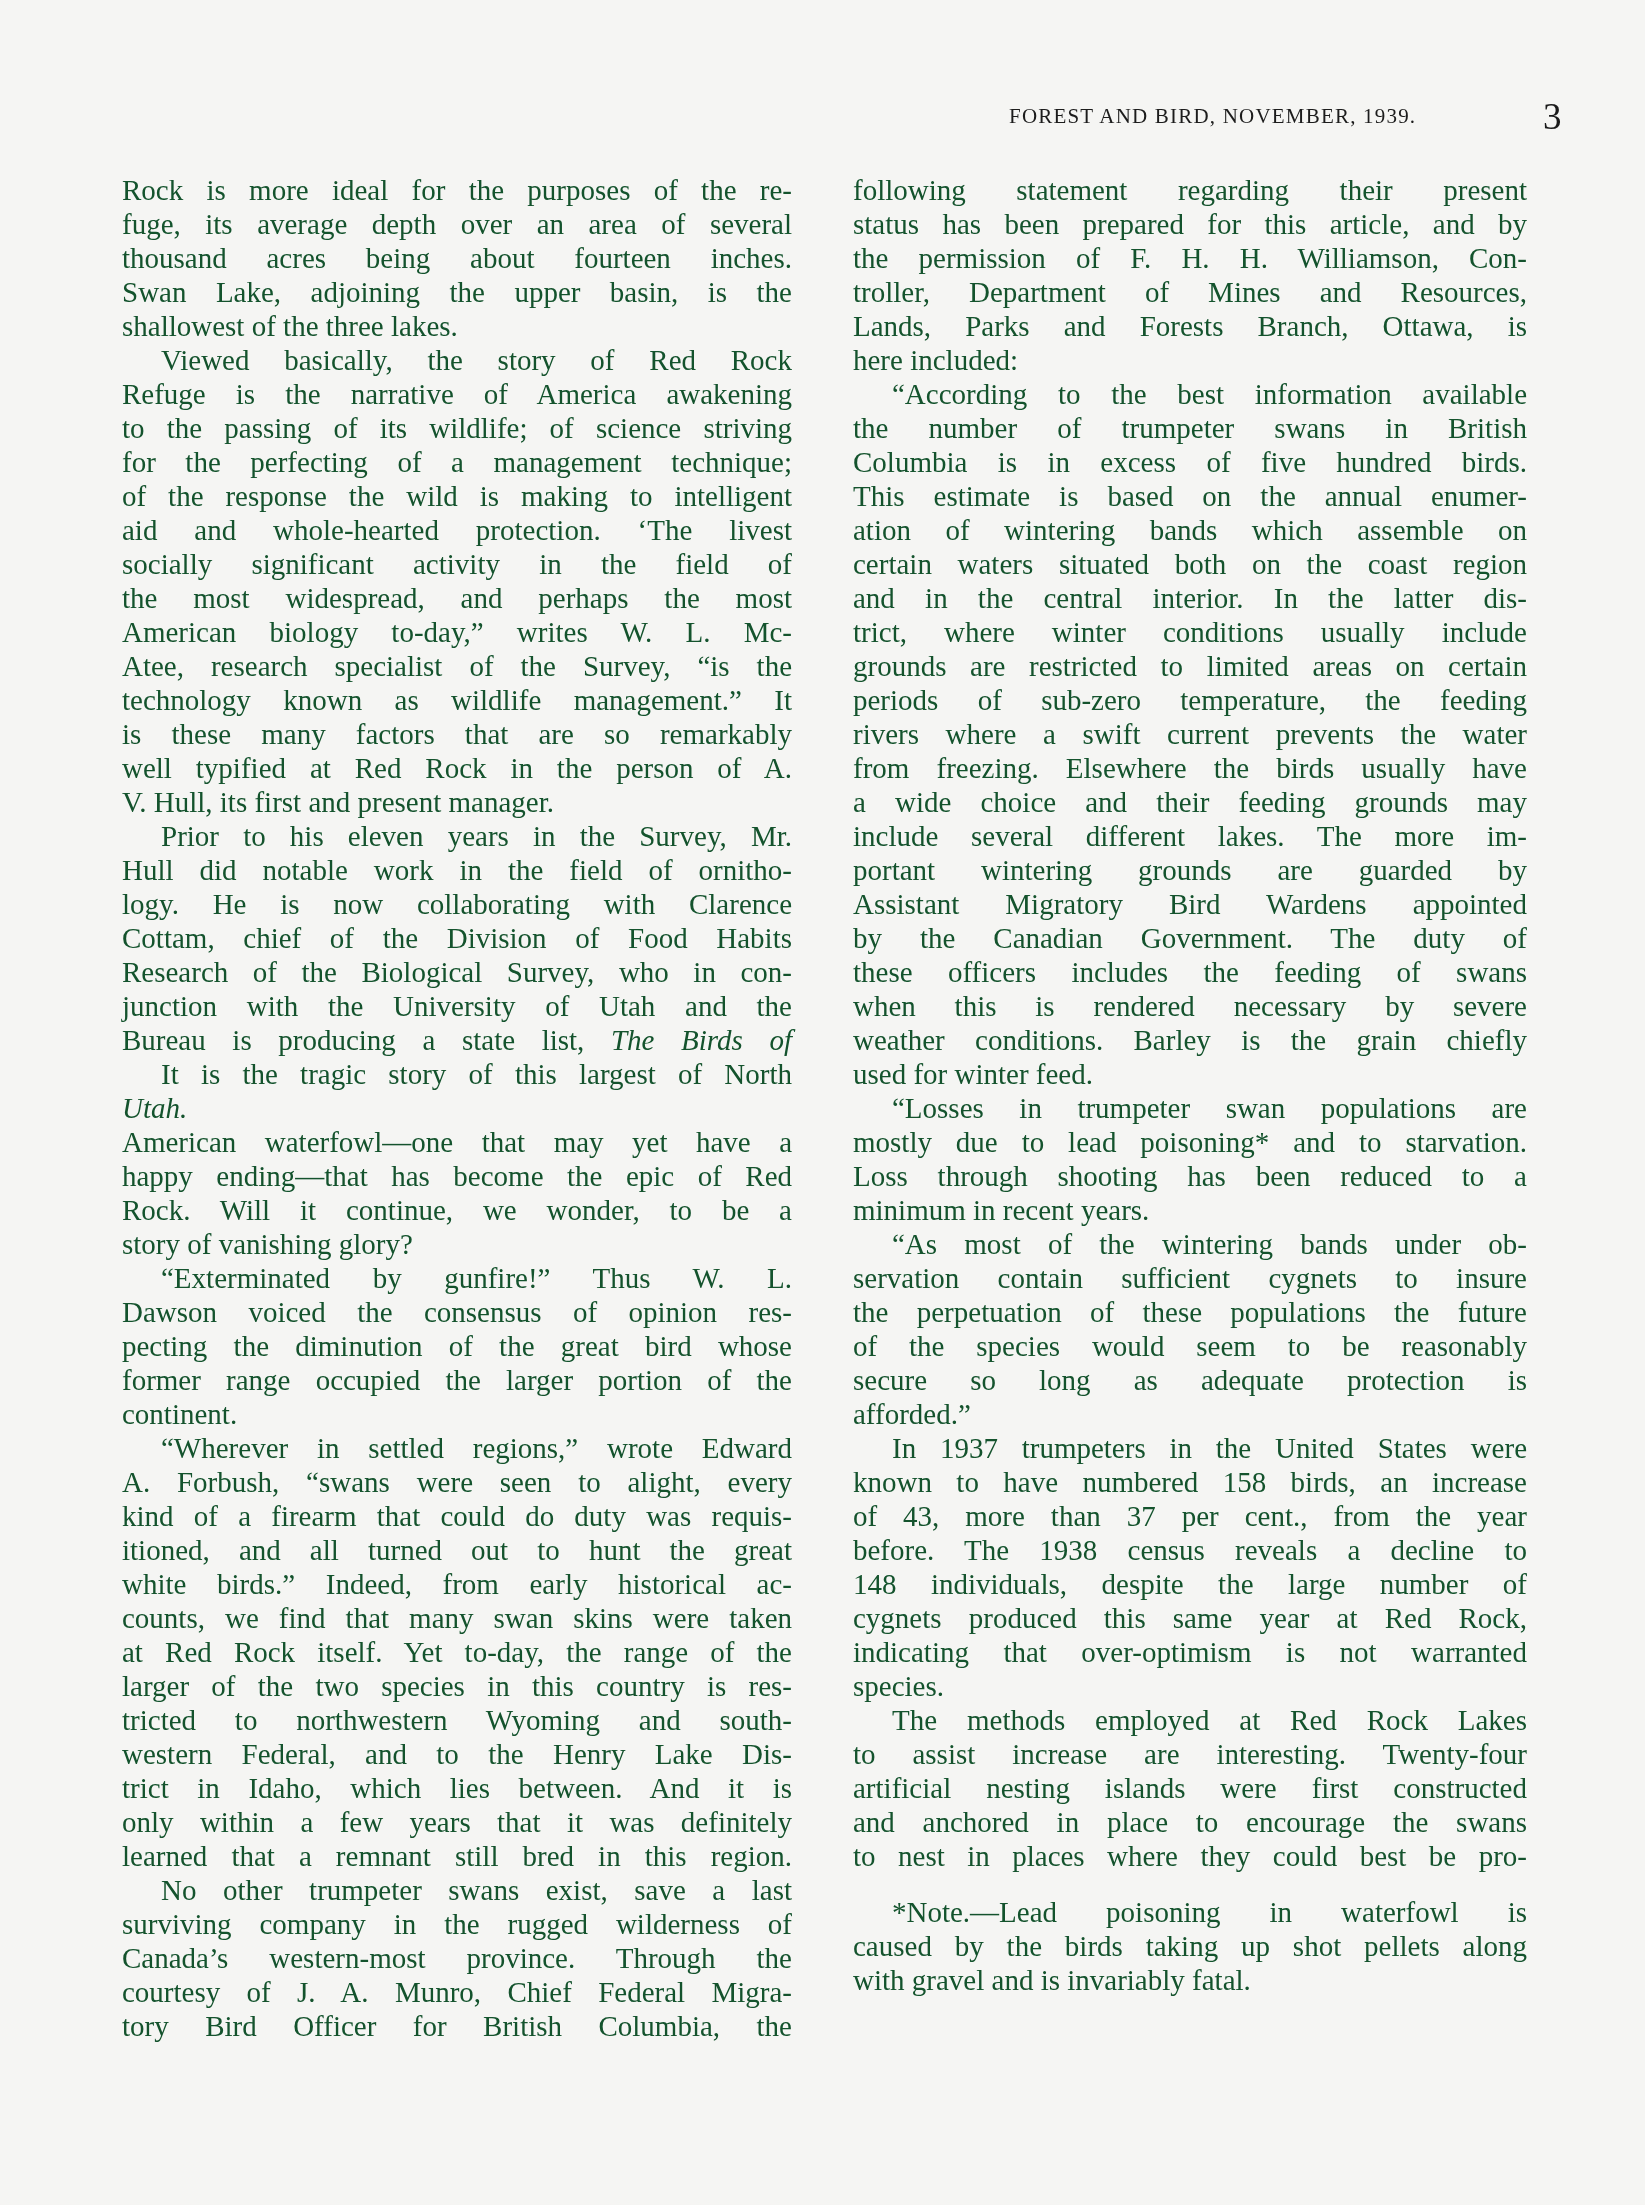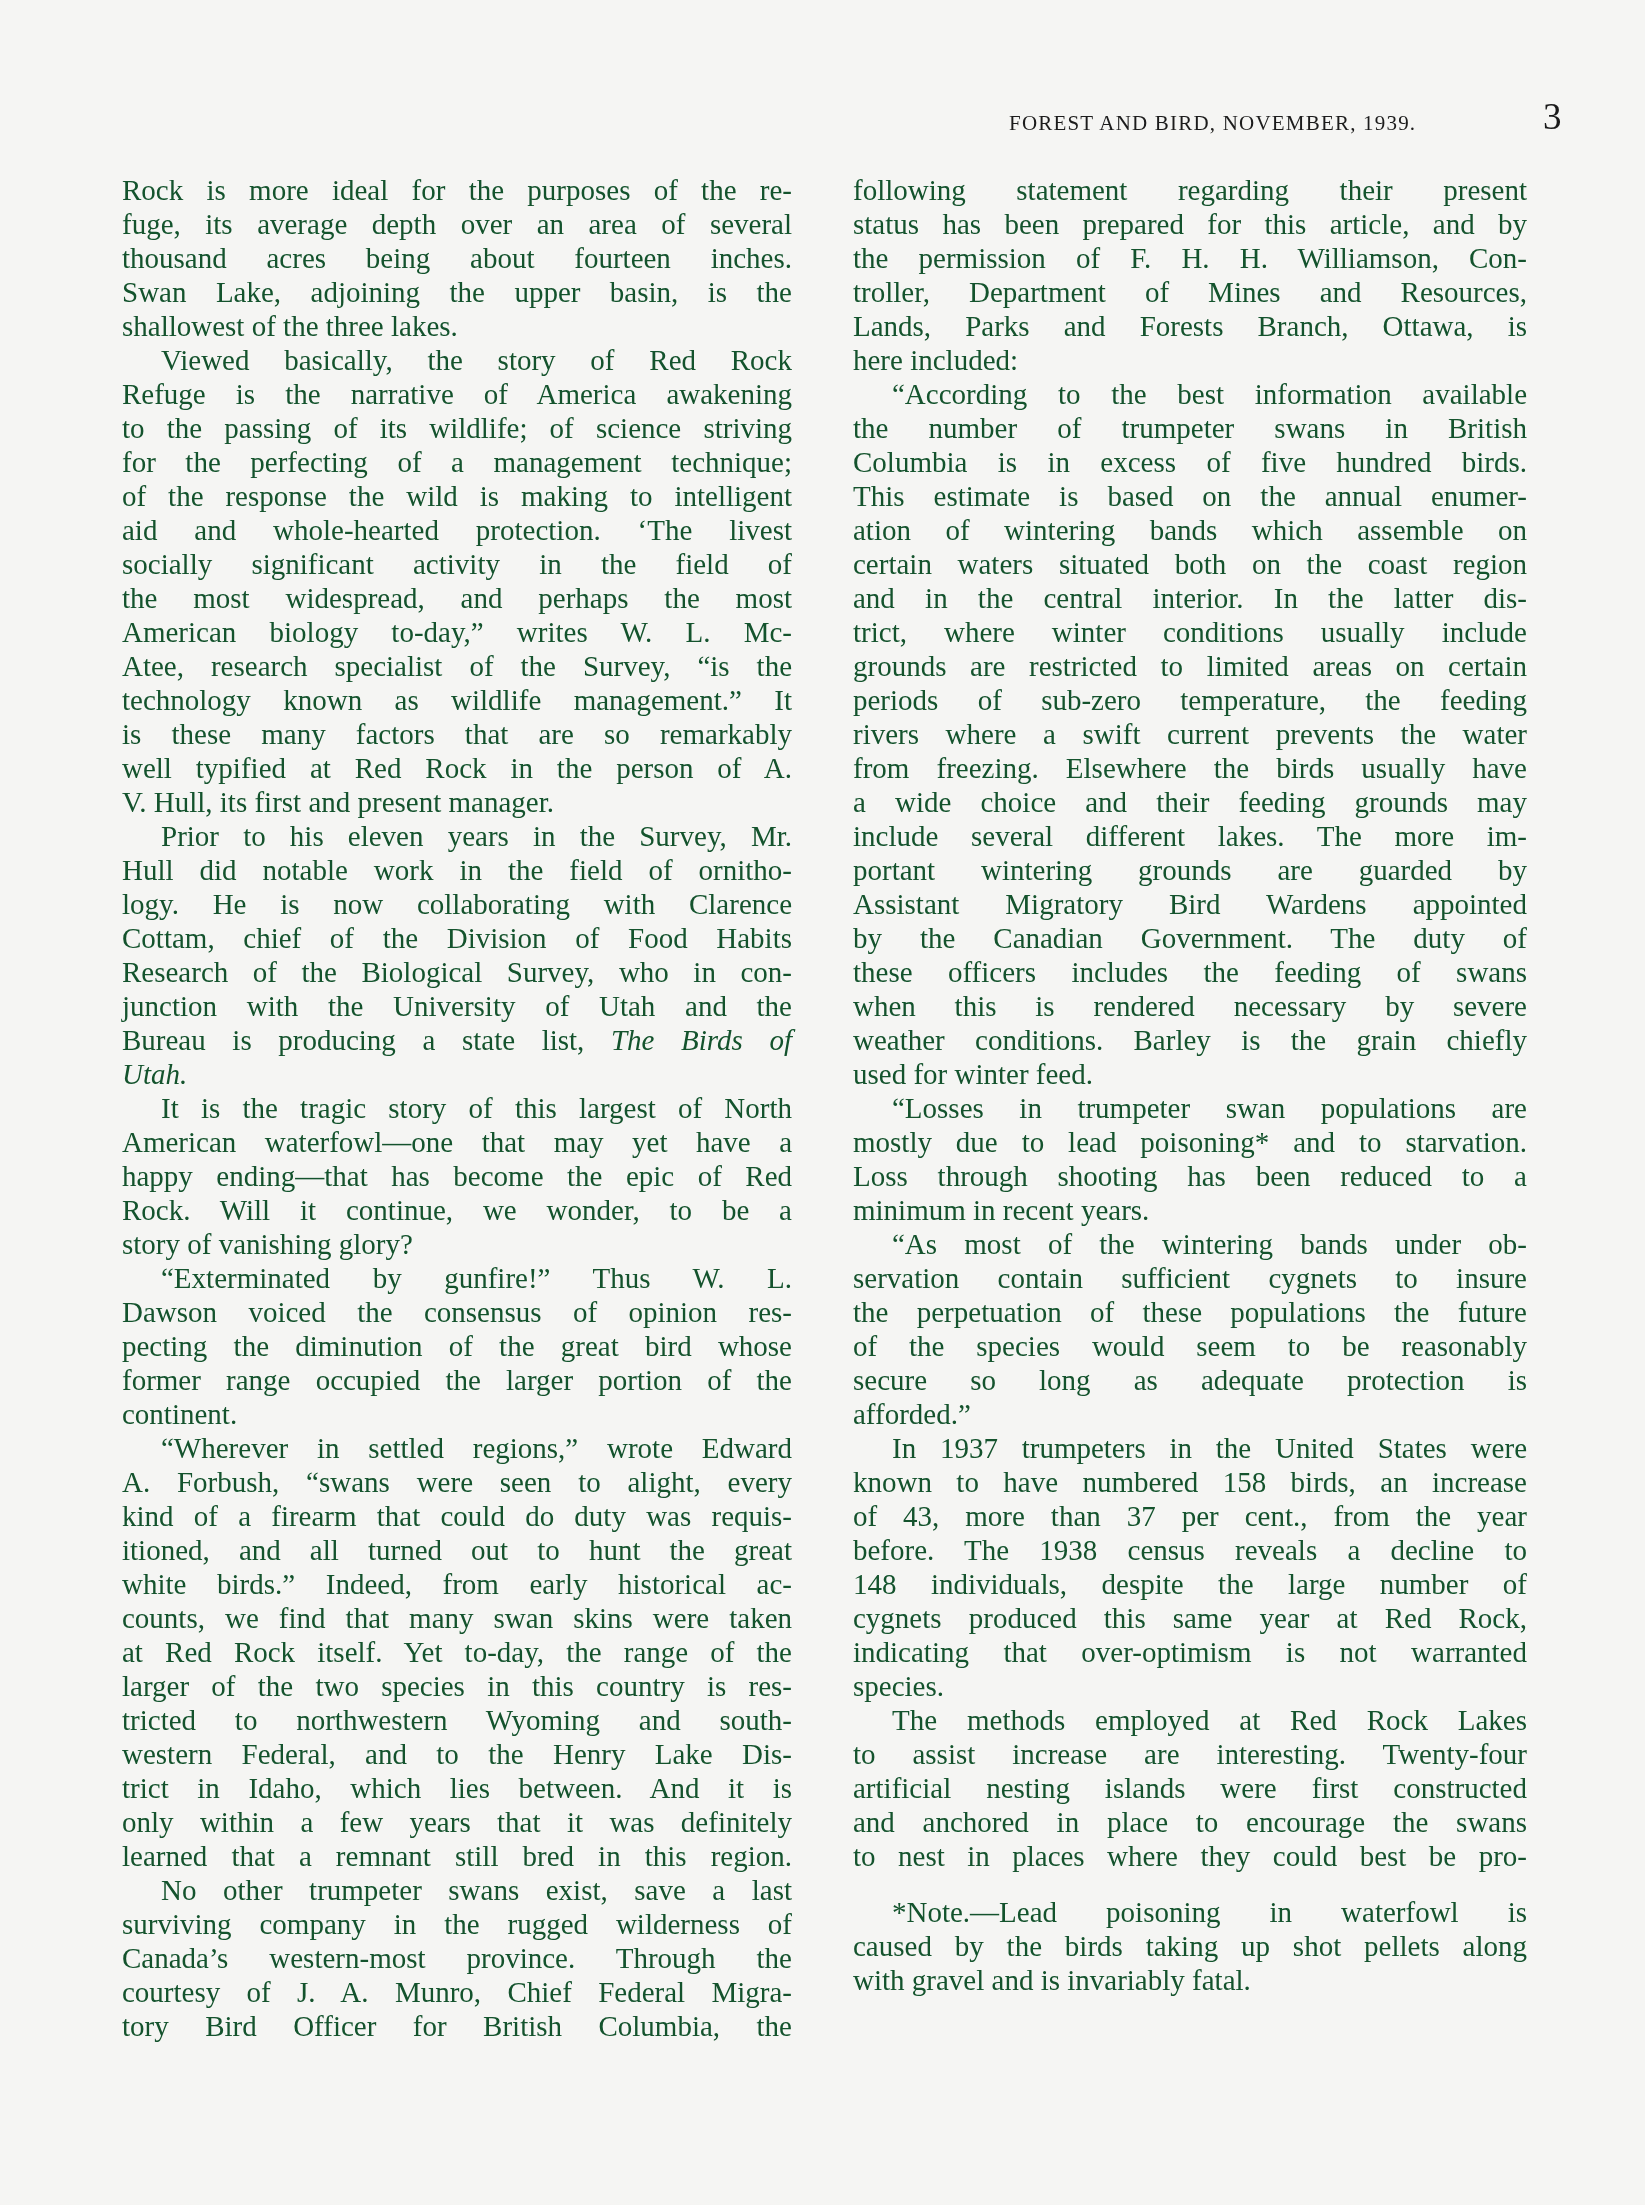--- a/index.html
+++ b/index.html
@@ -1,18 +1,18 @@
 <!DOCTYPE html>
 <html style="font-size:9.5px"><head>
 <meta charset="utf-8">
 <style>
   html, body { margin:0; padding:0; }
   body { width:1645px; height:2205px; background:#f4f4f2; position:relative; overflow:hidden; }
   .page { position:absolute; left:0; top:0; width:1645px; height:2205px; background:#f5f5f3; }
-  .running-head { position:absolute; left:1009px; top:111px; font-family:"Liberation Serif", serif; font-size:21px; letter-spacing:1.2px; color:#1c1c1c; white-space:nowrap; }
+  .running-head { position:absolute; left:1009px; top:104px; font-family:"Liberation Serif", serif; font-size:21px; letter-spacing:1.2px; color:#1c1c1c; white-space:nowrap; }
   .page-number { position:absolute; left:1543px; top:95px; font-family:"Liberation Serif", serif; font-size:37px; color:#1a1a1a; }
   .col { position:absolute; top:173px; font-family:"Liberation Serif", serif; font-size:29px; line-height:34px; color:#14532d; }
   .col-left { left:122px; width:670px; }
   .col-right { left:853px; width:674px; }
   .ln { display:block; height:34px; white-space:nowrap; text-align:justify; text-align-last:justify; overflow:visible; }
   .ln.last { text-align-last:left; }
   .ln.ind { padding-left:39px; }
   .ln i { font-style:italic; }
   .fnote-gap { display:block; height:21.5px; }
 </style>
@@ -44,22 +44,22 @@
     <span class="ln">is these many factors that are so remarkably</span>
     <span class="ln">well typified at Red Rock in the person of A.</span>
     <span class="ln last">V. Hull, its first and present manager.</span>
     <span class="ln ind">Prior to his eleven years in the Survey, Mr.</span>
     <span class="ln">Hull did notable work in the field of ornitho-</span>
     <span class="ln">logy. He is now collaborating with Clarence</span>
     <span class="ln">Cottam, chief of the Division of Food Habits</span>
     <span class="ln">Research of the Biological Survey, who in con-</span>
     <span class="ln">junction with the University of Utah and the</span>
     <span class="ln"><span>Bureau is producing a state list, </span><i>The Birds of</i></span>
+    <span class="ln ind">It is the tragic story of this largest of North</span>
     <span class="ln last"><i>Utah.</i></span>
-    <span class="ln ind">It is the tragic story of this largest of North</span>
     <span class="ln">American waterfowl—one that may yet have a</span>
     <span class="ln">happy ending—that has become the epic of Red</span>
     <span class="ln">Rock. Will it continue, we wonder, to be a</span>
     <span class="ln last">story of vanishing glory?</span>
     <span class="ln ind">“Exterminated by gunfire!” Thus W. L.</span>
     <span class="ln">Dawson voiced the consensus of opinion res-</span>
     <span class="ln">pecting the diminution of the great bird whose</span>
     <span class="ln">former range occupied the larger portion of the</span>
     <span class="ln last">continent.</span>
     <span class="ln ind">“Wherever in settled regions,” wrote Edward</span>

